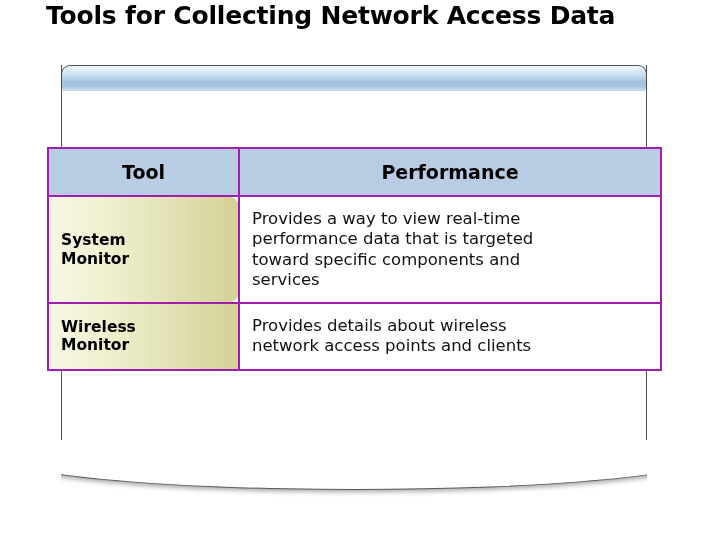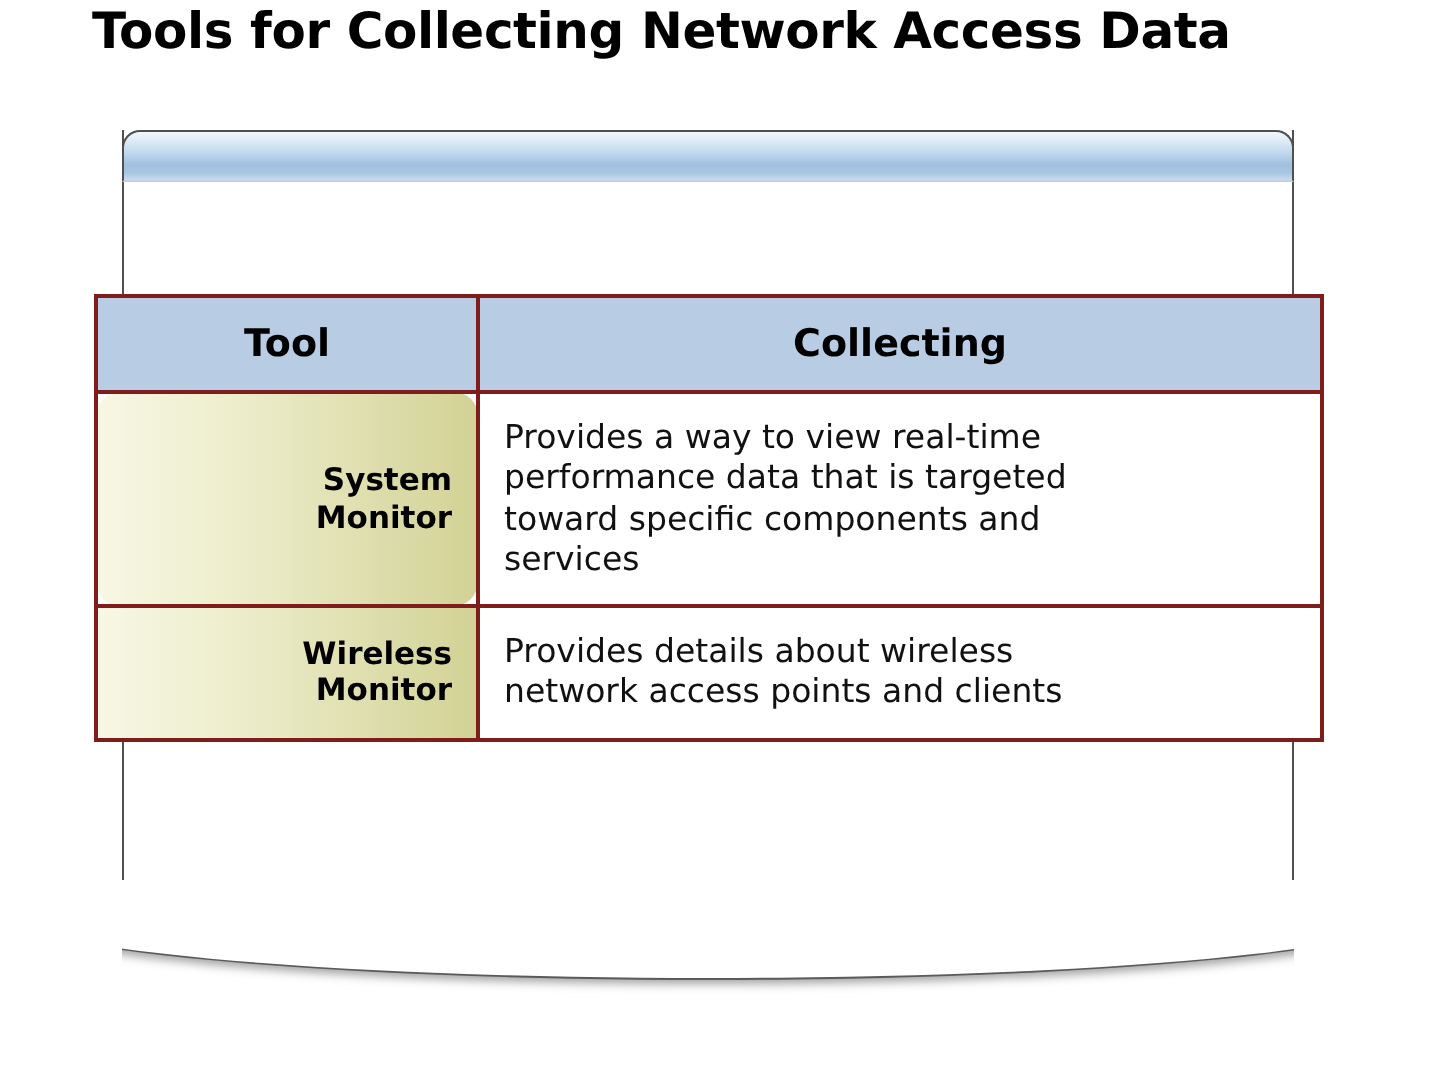--- a/index.html
+++ b/index.html
@@ -97,21 +97,21 @@
   
   #tool-table {
     position: absolute;
     left: 47px;
     top: 147px;
     width: 613px;
     border-collapse: collapse;
     table-layout: fixed;
   }
   #tool-table td, #tool-table th {
-    border: 2px solid #7f1d1d;
+    border: 2px solid #a21caf;
     padding: 12px;
     vertical-align: middle;
     box-sizing: border-box;
   }
   .col-tool  { width: 191px; }
   .col-desc  { width: 422px; }
 
   
   .hdr {
     background: #b8cce4;
@@ -126,21 +126,20 @@
   
   .tool-cell {
     background: linear-gradient(to right, #f7f7e4 0%, #eeeecd 35%, #dedeae 72%, #d2d295 100%);
     font-family: "DejaVu Sans", sans-serif;
     font-size: 15.5px;
     font-weight: bold;
     color: #000000;
     line-height: 1.18;
     padding: 4px 0 4px 8px;
     white-space: pre-line;
-    text-align: right;
   }
   .desc-cell {
     background: #ffffff;
     font-family: "DejaVu Sans", sans-serif;
     font-size: 16.5px;
     font-weight: normal;
     color: #111111;
     line-height: 1.23;
     padding: 5px 4px 5px 9px;
     white-space: pre-line;
@@ -162,21 +161,21 @@
 </div>
 
 <table id="tool-table">
   <colgroup>
     <col class="col-tool">
     <col class="col-desc">
   </colgroup>
   <thead>
     <tr>
       <th class="hdr">Tool</th>
-      <th class="hdr">Collecting</th>
+      <th class="hdr">Performance</th>
     </tr>
   </thead>
   <tbody>
     <tr class="row-1">
       <td class="tool-cell">System
 Monitor</td>
       <td class="desc-cell">Provides a way to view real-time
 performance data that is targeted
 toward specific components and
 services</td>

